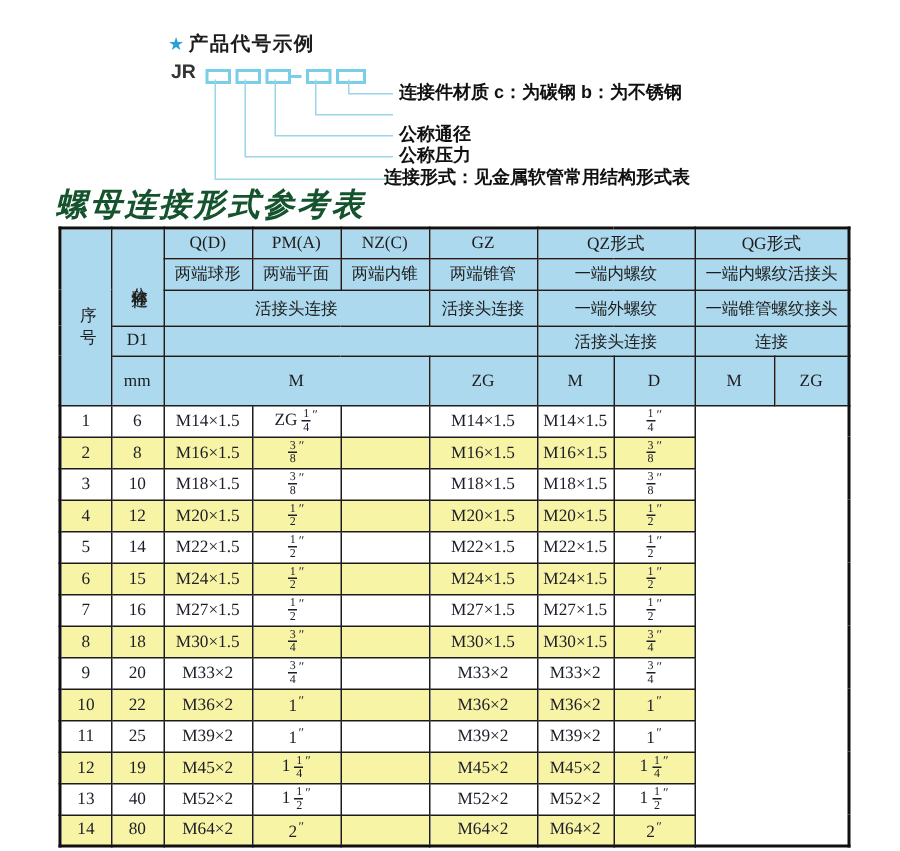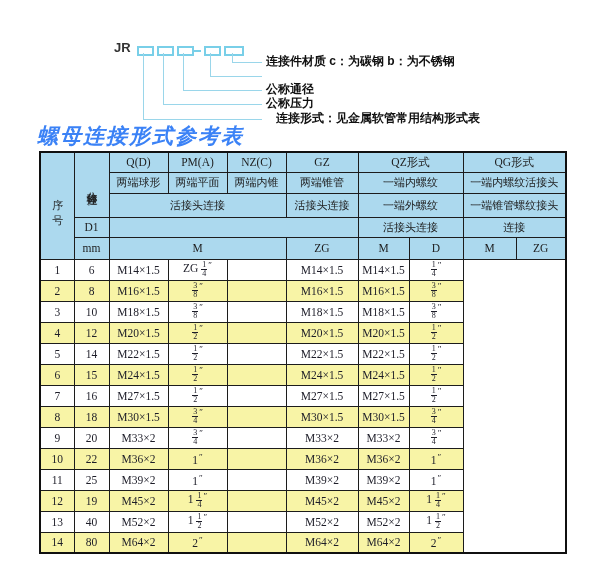--- a/index.html
+++ b/index.html
@@ -15,50 +15,51 @@
   .cbox{position:absolute;top:46px;width:13px;height:6px;border:2px solid var(--c-accent,#79cfe8);
         background:#fff;}
   .cdash{position:absolute;top:50px;width:8px;height:2px;background:var(--c-accent,#79cfe8);}
   .dline{position:absolute;background:var(--c-line,#9ad6ea);}
   .dlabel{position:absolute;font-size:12px;font-weight:bold;white-space:nowrap;
           line-height:13px;color:#111;}
 
   
   .tbl-title{position:absolute;left:37px;top:122px;font-size:21px;font-weight:bold;
              font-style:italic;font-family:"DejaVu Serif","Liberation Serif",serif;
-             letter-spacing:2px;color:#3b82f6;white-space:nowrap;}
+             letter-spacing:2px;color:#14532d;white-space:nowrap;}
 
   
   #tblwrap{position:absolute;left:39px;top:151px;}
   table{border-collapse:collapse;table-layout:fixed;width:526px;
         font-family:"Liberation Serif","DejaVu Serif",serif;}
   th,td{border:1px solid var(--c-grid,#1c1c1c);padding:0;text-align:center;
         vertical-align:middle;overflow:hidden;white-space:nowrap;}
   table{border:2px solid #101010;}
   thead th{background:var(--c-head,#acd9ee);font-weight:normal;font-size:11px;}
   thead .code{font-size:11.5px;}
-  tr.h1{height:20px;} tr.h2{height:21px;} tr.h3{height:24px;margin-top:30px;} tr.h4{height:20px;} tr.h5{height:22px;}
+  tr.h1{height:20px;} tr.h2{height:21px;} tr.h3{height:24px;margin-top:30px;} tr.h4{height:20px;} tr.h5{height:33px;}
   tbody tr{height:21px;background:var(--c-row,#ffffff);}
   tbody tr.alt{background:var(--c-alt,#f8f4a6);}
   tbody td{font-size:11.5px;color:#1d1d28;}
   .vtext{writing-mode:vertical-rl;text-orientation:upright;margin:0 auto;font-size:11px;}
   .vseq{letter-spacing:16px;}
   .vdn{letter-spacing:1px;}
   
   .fr{display:inline-block;vertical-align:-4px;font-size:8px;line-height:1.05;text-align:center;}
   .fr .fn{display:block;border-bottom:1px solid #1d1d28;padding:0 1px;}
   .fr .fd{display:block;}
   .pq{font-size:9px;vertical-align:4px;margin-left:1px;}
 </style>
 </head>
 <body>
 
 <div id="page">
 
   <div id="diagram">
+    <div class="diag-title"><span class="star">★</span><span>产品代号示例</span></div>
     <div class="jr">JR</div>
     <div class="cbox" style="left:137px;"></div>
     <div class="cbox" style="left:157px;"></div>
     <div class="cbox" style="left:177px;"></div>
     <div class="cdash" style="left:193px;"></div>
     <div class="cbox" style="left:204px;"></div>
     <div class="cbox" style="left:224px;width:16px;"></div>
 
   <div class="dline" style="left: 232px; top: 53px; width: 1px; height: 9px;"></div>
       <div class="dline" style="left: 232px; top: 62px; width: 30px; height: 1px;"></div>
@@ -66,21 +67,21 @@
       <div class="dline" style="left: 210px; top: 53px; width: 1px; height: 23px;"></div>
       <div class="dline" style="left: 210px; top: 76px; width: 52px; height: 1px;"></div>
       <div class="dline" style="left: 183px; top: 53px; width: 1px; height: 37px;"></div>
       <div class="dline" style="left: 183px; top: 90px; width: 79px; height: 1px;"></div>
       <div class="dlabel" style="left: 266px; top: 83px;">公称通径</div>
       <div class="dline" style="left: 163px; top: 53px; width: 1px; height: 51px;"></div>
       <div class="dline" style="left: 163px; top: 104px; width: 99px; height: 1px;"></div>
       <div class="dlabel" style="left: 266px; top: 97px;">公称压力</div>
       <div class="dline" style="left: 143px; top: 53px; width: 1px; height: 66px;"></div>
       <div class="dline" style="left: 143px; top: 119px; width: 119px; height: 1px;"></div>
-      <div class="dlabel" style="left: 276px; top: 112px;">连接形式：见金属软管常用结构形式表</div>
+      <div class="dlabel" style="left: 256px; top: 112px;">连接形式：见金属软管常用结构形式表</div>
     </div>
 
   <div class="tbl-title">螺母连接形式参考表</div>
 
   <div id="tblwrap">
     <table>
       <colgroup>
         <col style="width:34px">
           <col style="width:35px">
           <col style="width:59px">

